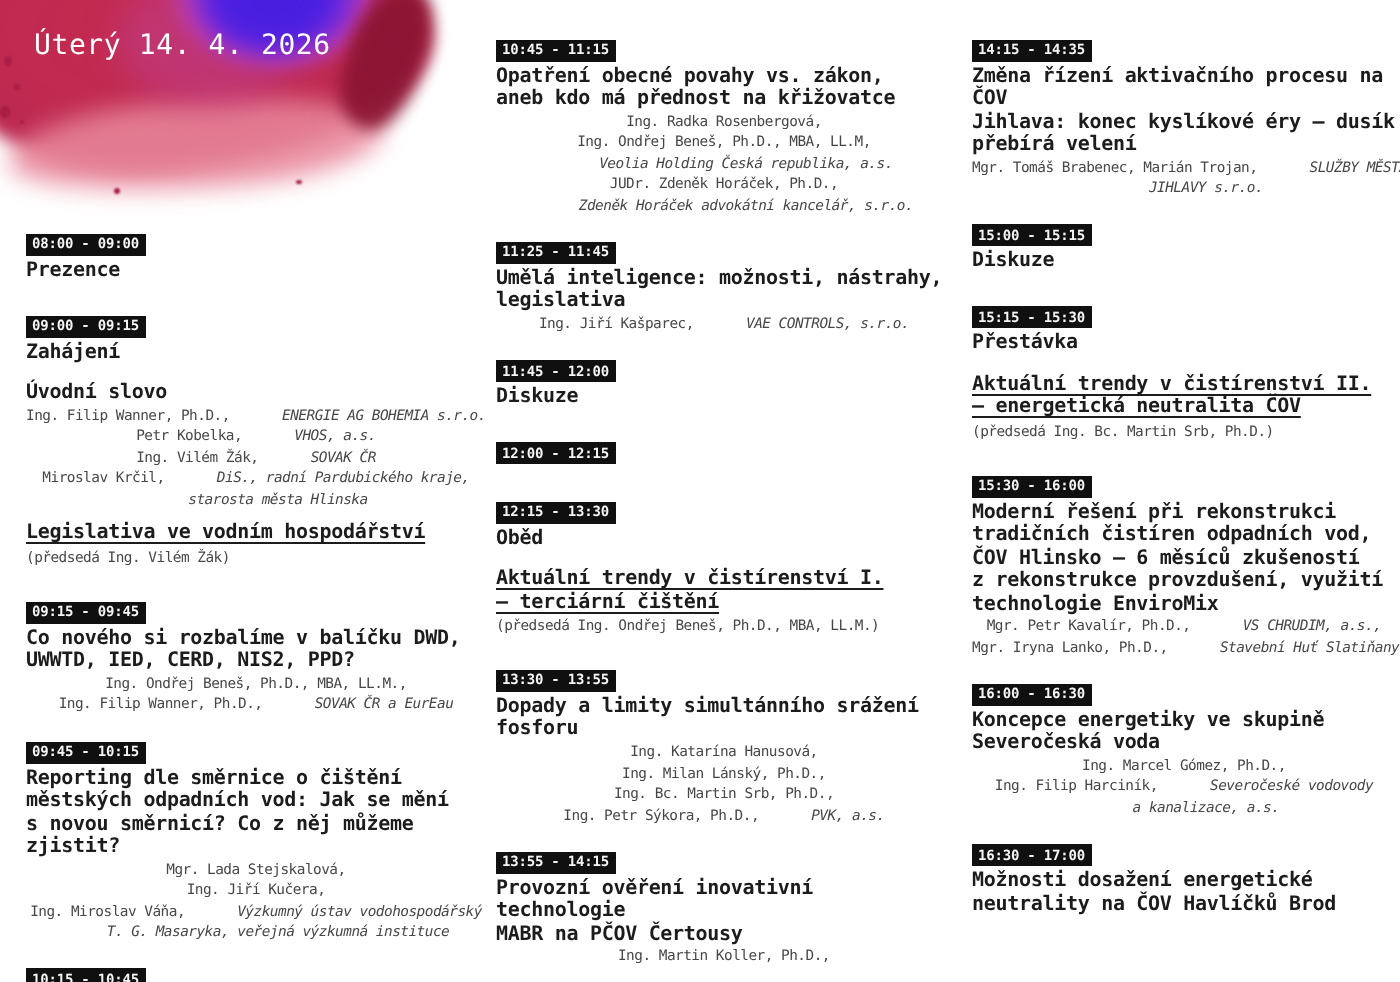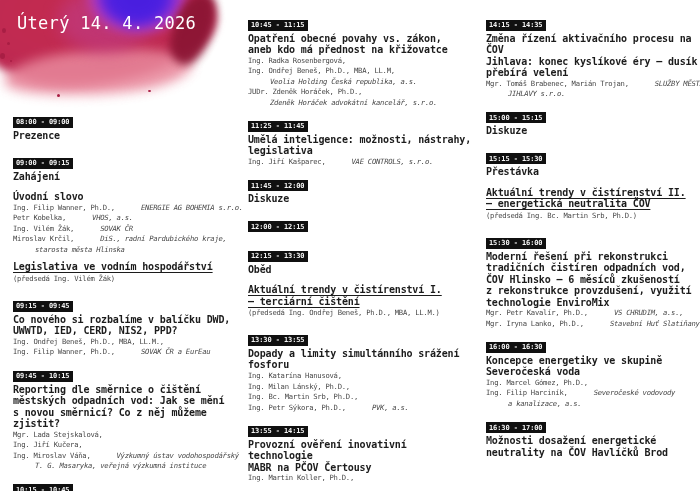--- a/index.html
+++ b/index.html
@@ -48,21 +48,21 @@
   }
   .speck{background:#a81e44;border-radius:50%;filter:blur(0.6px);}
   .s1{left:40px;top:76px;width:4px;height:5px;}
   .s2{left:45px;top:90px;width:3px;height:3px;}
   .s3{left:38px;top:101px;width:5px;height:6px;}
   .s4{left:48px;top:108px;width:2px;height:2px;}
   .s5{left:95px;top:142px;width:3px;height:3px;}
   .s6{left:186px;top:138px;width:3px;height:2px;}
   .date{
     position:absolute;left:17px;top:16px;z-index:5;
-    color:#ffffff;font-size:17px;line-height:15px;letter-spacing:.3px;
+    color:#ffffff;font-size:14px;line-height:15px;letter-spacing:.3px;
   }
   
   .col{position:absolute;}
   #col-0{left:13px;top:109px;width:230px;}
   #col-1{left:248px;top:12px;width:228px;}
   #col-2{left:486px;top:12px;width:212px;}
   .entry{margin-bottom:9px;}
   .entry.mb-s{margin-bottom:5px;}
   .entry.section{margin-top:6px;}
   .time-badge{
@@ -74,21 +74,21 @@
     font-weight:700;font-size:10px;line-height:11.5px;letter-spacing:-0.15px;
     white-space:pre-line;color:var(--text,#1c1c1c);
   }
   .title.underlined{text-decoration:underline;text-underline-offset:2px;text-decoration-thickness:1px;}
   .chair{
     font-size:7.2px;line-height:10.4px;letter-spacing:-0.25px;
     color:var(--speaker-text,#474747);margin-top:1px;white-space:nowrap;
   }
   .speaker-line{
     font-size:7.2px;line-height:10.6px;letter-spacing:-0.25px;
-    color:var(--speaker-text,#474747);white-space:nowrap;
+    color:var(--speaker-text,#474747);white-space:nowrap;text-align:center;
   }
   .speaker-line .it{font-style:italic;padding-left:22px;}
 </style>
 </head>
 <body>
 
 <div class="page">
   <div class="art">
     <div class="w-base"></div>
     <div class="w-pink"></div>

